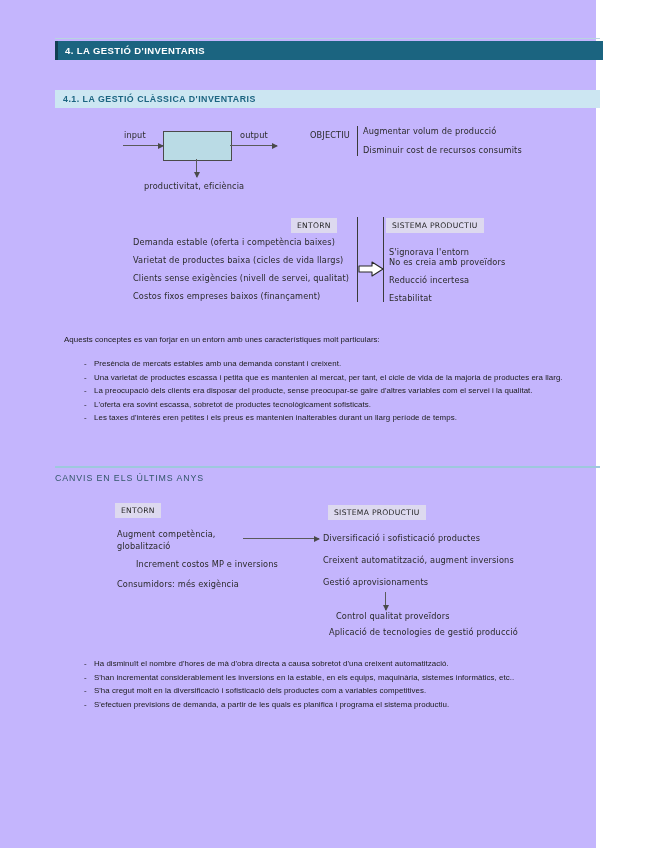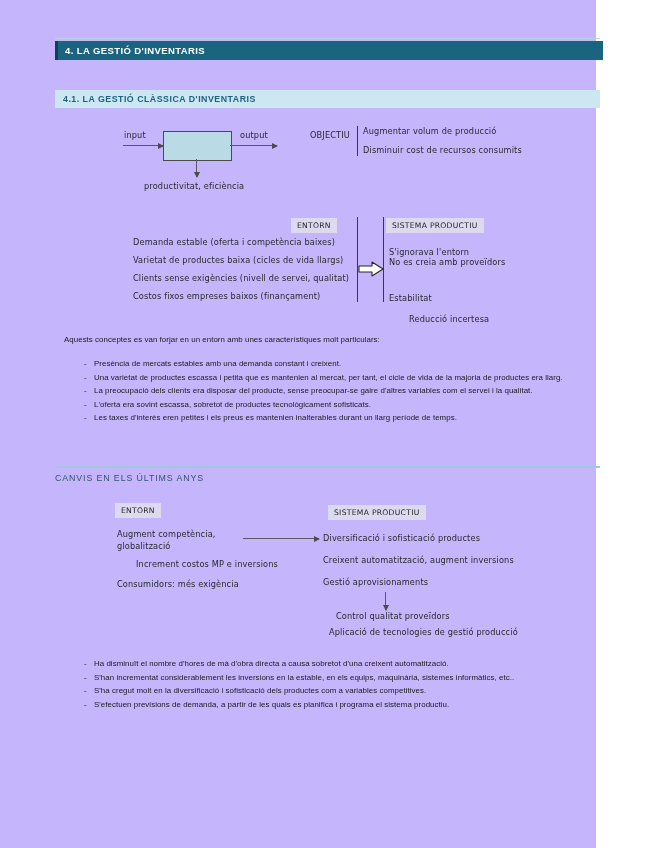--- a/index.html
+++ b/index.html
@@ -242,21 +242,21 @@
   <div class="sep-v" style="left:357px; top:217px; height:85px;"></div>
   <div class="sep-v" style="left:383px; top:217px; height:85px;"></div>
 
   <div class="t-hand" style="left:133px; top:237px;">Demanda estable (oferta i competència baixes)</div>
   <div class="t-hand" style="left:133px; top:255px;">Varietat de productes baixa (cicles de vida llargs)</div>
   <div class="t-hand" style="left:133px; top:273px;">Clients sense exigències (nivell de servei, qualitat)</div>
   <div class="t-hand" style="left:133px; top:291px;">Costos fixos empreses baixos (finançament)</div>
 
   <div class="t-hand" style="left:389px; top:241px;margin-top:6px;">S'ignorava l'entorn</div>
   <div class="t-hand" style="left:389px; top:257px;">No es creia amb proveïdors</div>
-  <div class="t-hand" style="left:409px; top:275px;margin-top:39px;">Reducció incertesa</div>
+  <div class="t-hand" style="left:389px; top:275px;">Reducció incertesa</div>
   <div class="t-hand" style="left:389px; top:293px;">Estabilitat</div>
 
   <div class="block-arrow">
     <svg width="26" height="16" viewBox="0 0 26 16">
       <polygon points="1,5 14,5 14,1 25,8 14,15 14,11 1,11" fill="#ffffff" stroke="#2a2a2a" stroke-width="1.1" stroke-linejoin="round"></polygon>
     </svg>
   </div>
 
   <div class="para" style="left:64px; top:333px; width:540px;">Aquests conceptes es van forjar en un entorn amb unes característiques molt particulars:</div>
 

